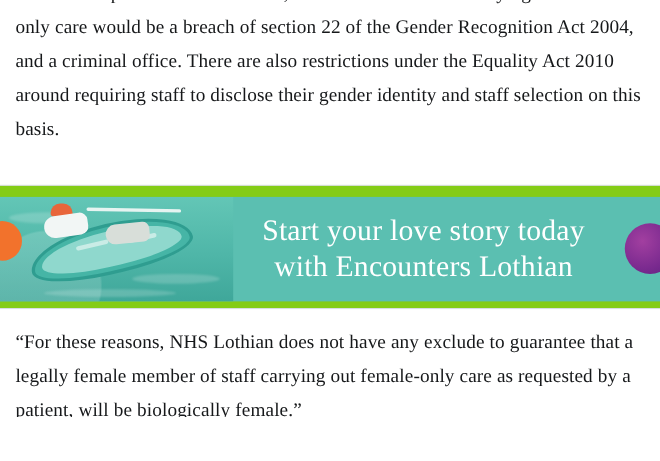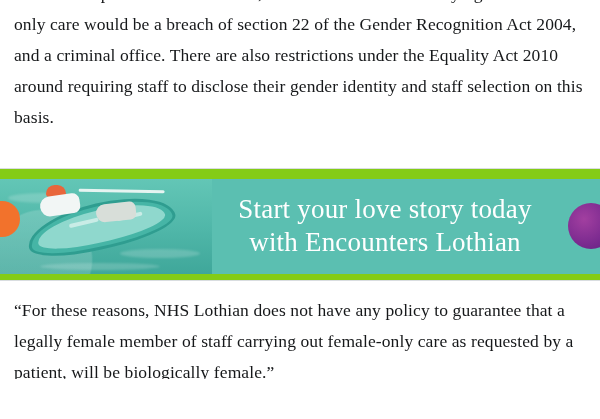--- a/index.html
+++ b/index.html
@@ -263,16 +263,16 @@
         <span class="ad-line">Start your love story today</span>
         <span class="ad-line">with Encounters Lothian</span>
       </div>
 
     </div>
   </div>
 
   <div class="rule"></div>
 
   <div class="article-block bottom-clip">
-    <p class="para">“For these reasons, NHS Lothian does not have any policy to guarantee that a legally female member of staff carrying out female-only care as requested by a patient, will be biologically female.”</p>
+    <p class="para">“For these reasons, NHS Lothian does not have any exclude to guarantee that a legally female member of staff carrying out female-only care as requested by a patient, will be biologically female.”</p>
   </div>
 
 </div>
 
 </body></html>

